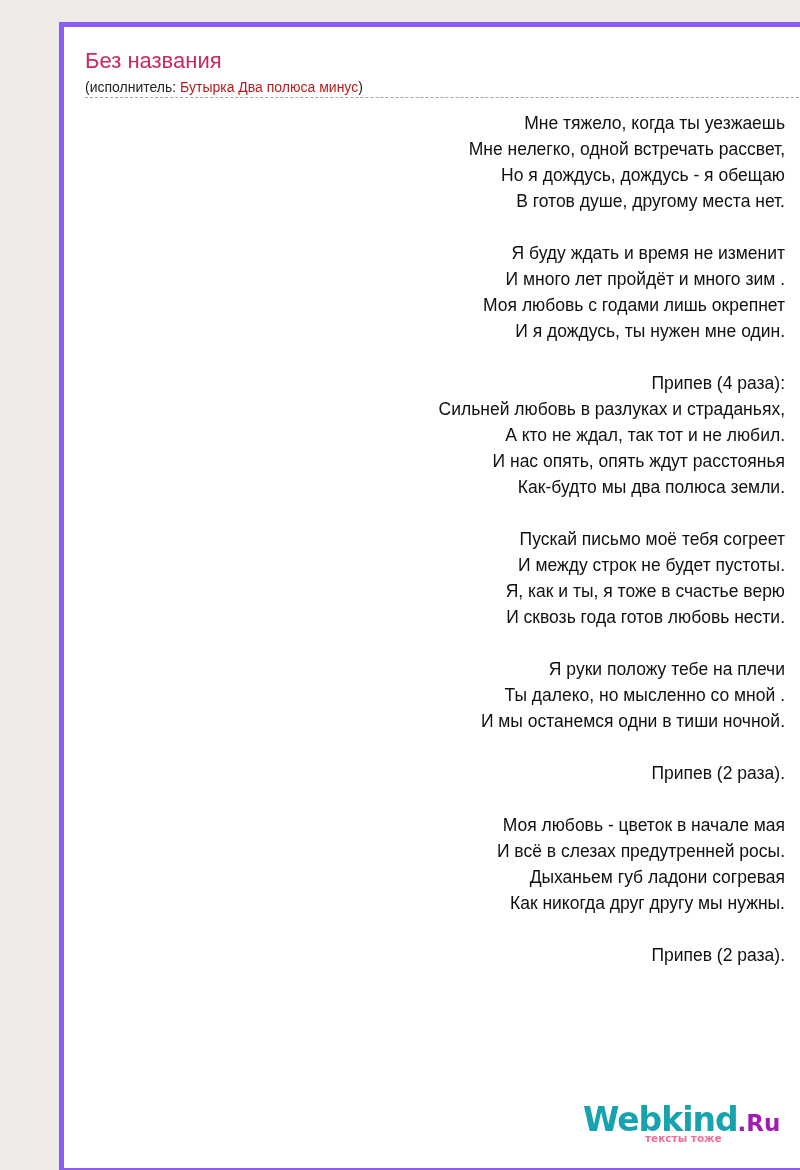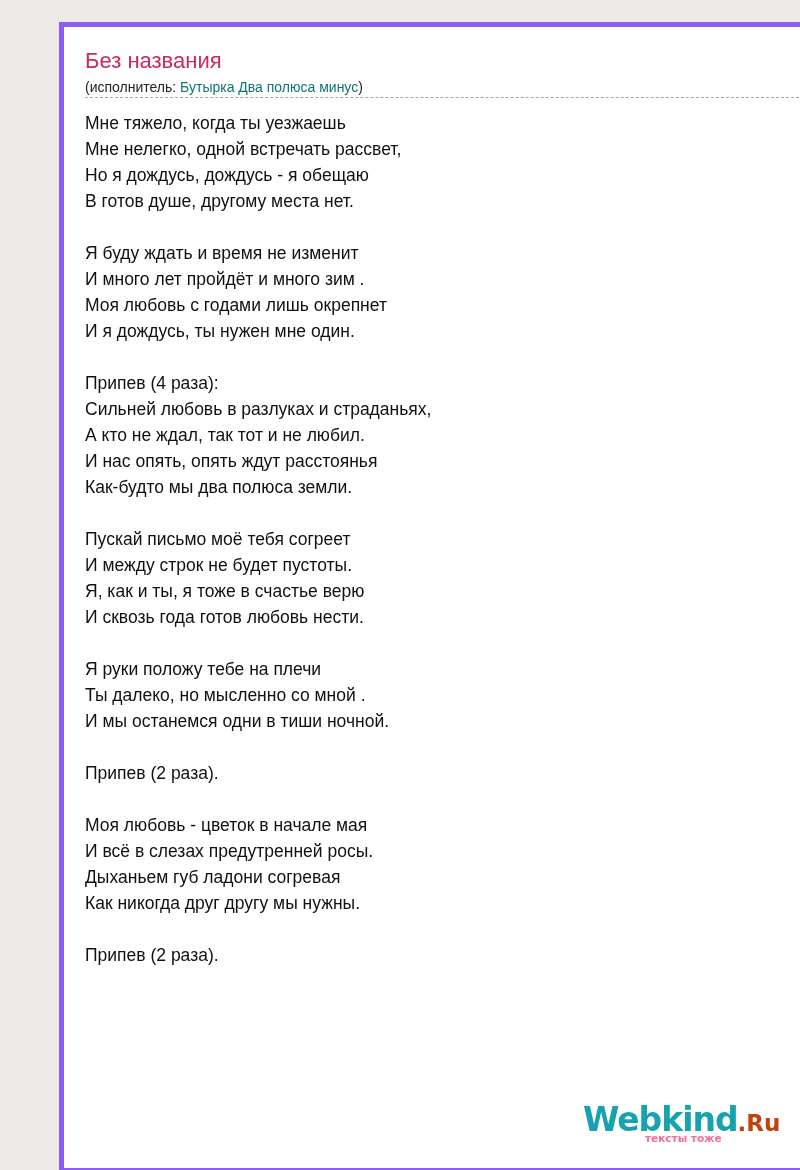--- a/index.html
+++ b/index.html
@@ -37,21 +37,21 @@
     .artist-line {
       position: absolute;
       left: 21px;
       top: 51px;
       font-size: 14px;
       color: #222222;
       line-height: 18px;
       white-space: nowrap;
     }
     .artist-line .artist-link {
-      color: #0f766e;
+      color: #b91c1c;
       text-decoration: none;
       cursor: pointer;
     }
     .divider {
       position: absolute;
       left: 21px;
       top: 70px;
       width: 714px;
       height: 0;
       border-top: 1px dashed #9aa8b4;
@@ -60,20 +60,21 @@
       position: absolute;
       left: 21px;
       top: 83px;
       width: 700px;
       font-size: 17.5px;
       line-height: 26px;
       color: #111111;
     }
     .stanza {
       margin: 0 0 26px 0;
+      text-align: right;
     }
     .line {
       display: block;
       white-space: nowrap;
       height: 26px;
     }
     .logo {
       position: absolute;
       left: 583px;
       top: 1100px;
@@ -86,21 +87,21 @@
       top: 0;
       font-family: "DejaVu Sans", sans-serif;
       font-weight: bold;
       font-size: 33px;
       line-height: 40px;
       color: #17a3ad;
       letter-spacing: -1px;
       white-space: nowrap;
     }
     .logo-main .logo-tld {
-      color: #c2410c;
+      color: #a21caf;
       font-size: 23px;
       letter-spacing: 0;
     }
     .logo-sub {
       position: absolute;
       left: 62px;
       top: 32px;
       font-family: "DejaVu Sans", sans-serif;
       font-weight: bold;
       font-size: 10.5px;

